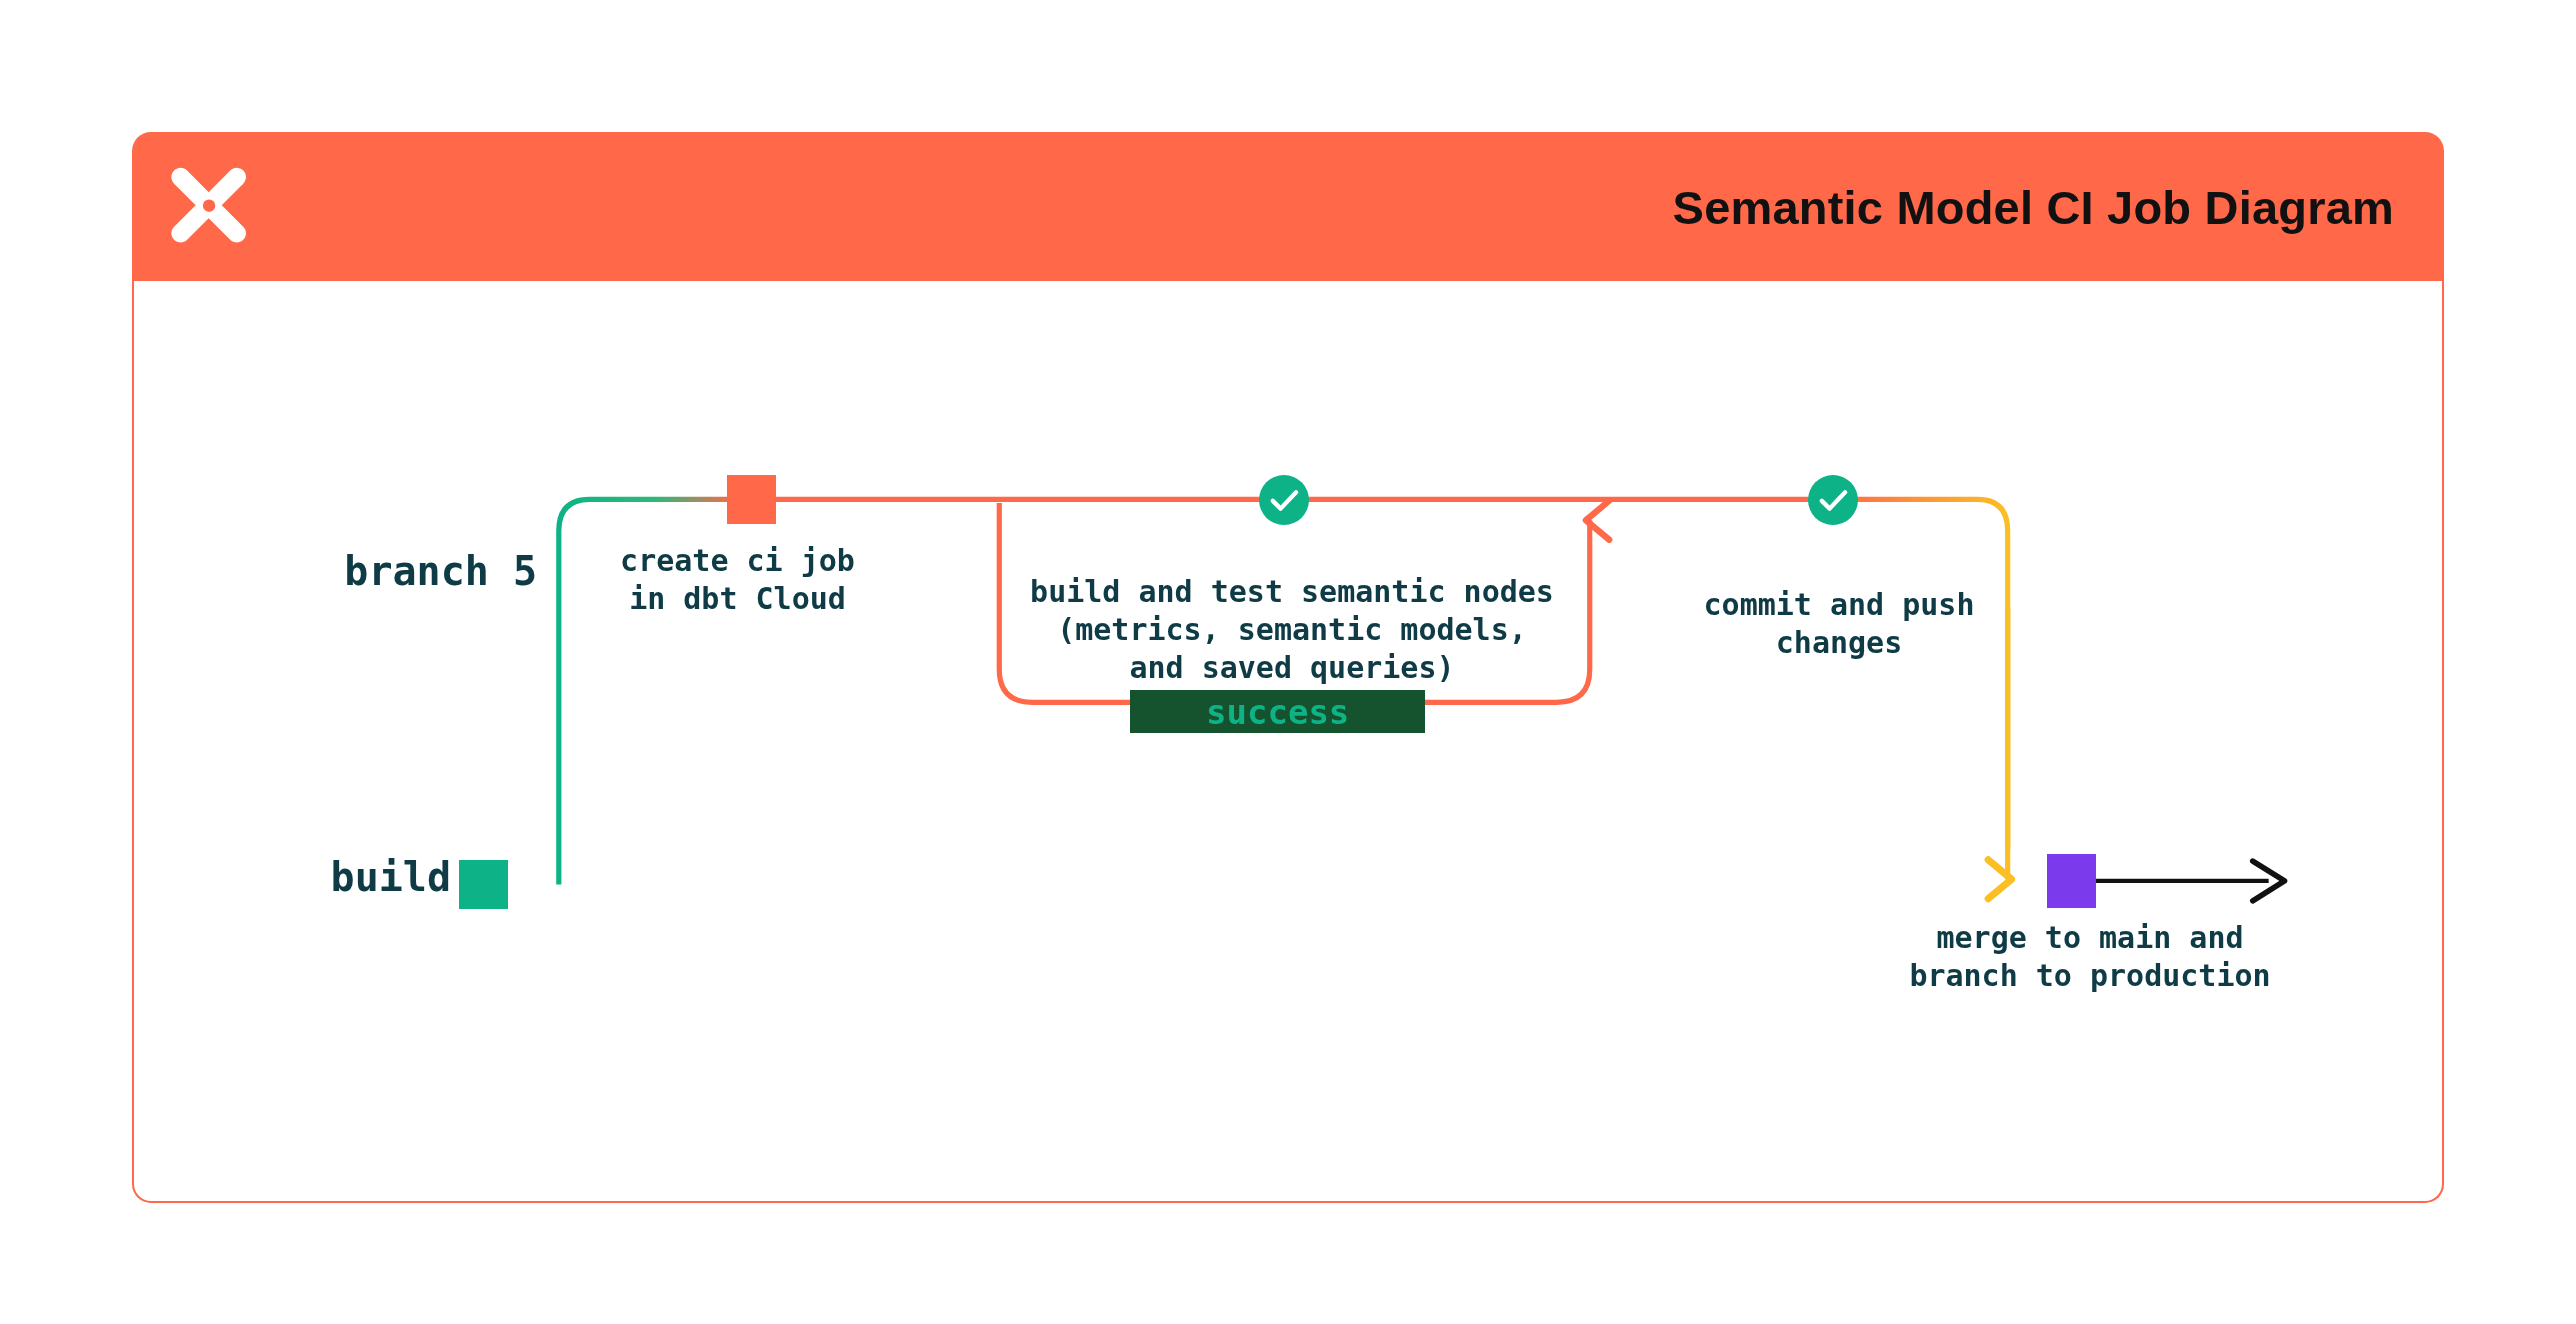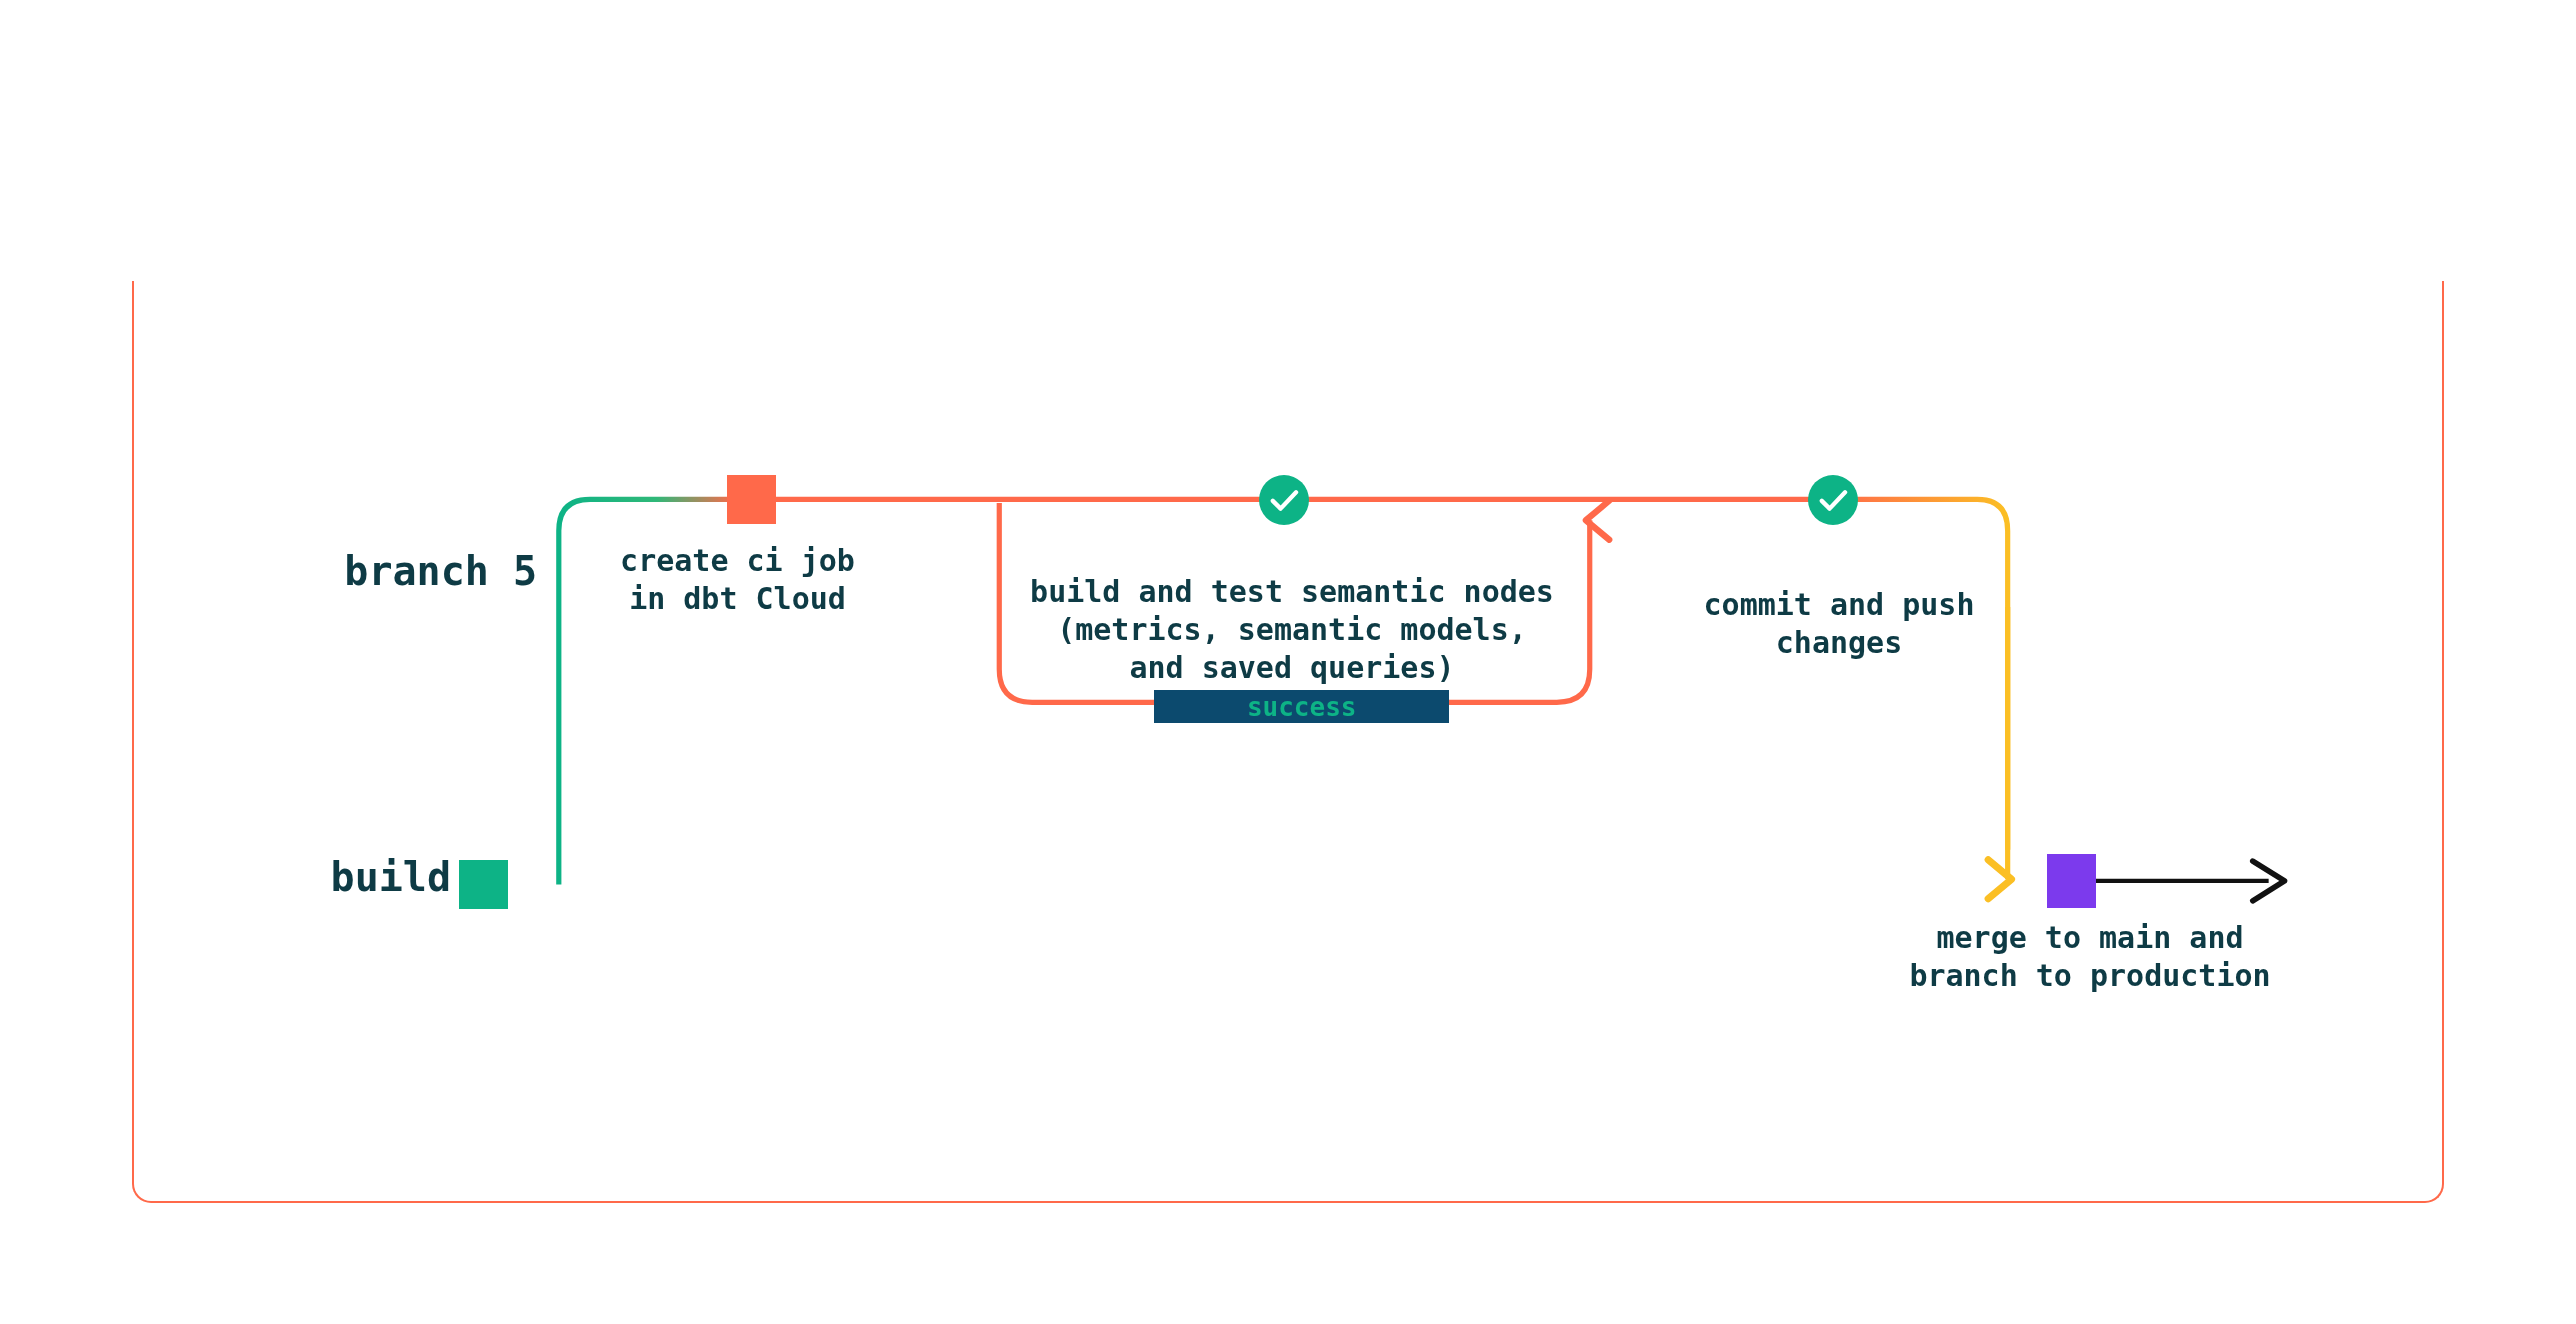--- a/index.html
+++ b/index.html
@@ -130,29 +130,29 @@
     width: 486px;
     margin-top: 44px;
   }
   #caption-merge {
     left: 1821px;
     top: 919px;
     width: 538px;
   }
   #label-success {
     position: absolute;
-    left: 1154px;
+    left: 1130px;
     top: 690px;
     width: 278px;
     text-align: center;
     font-family: "DejaVu Sans Mono", "Liberation Mono", monospace;
     font-weight: bold;
-    font-size: 26px;
+    font-size: 34px;
     color: #0DB386;
-    background: #0c4a6e;
+    background: #14532d;
     padding: 1.7px 8.7px;
     white-space: nowrap;
   }
 
   
   .check-badge {
     position: absolute;
     width: 50px;
     height: 50px;
     border-radius: 50%;
@@ -178,20 +178,39 @@
     left: 2047px; top: 854px;
     width: 49px; height: 54px;
     background: #7C3AED;
   }
 </style>
 </head>
 <body>
 
 <div id="card">
 
+  <div id="card-header">
+
+    <div id="logo">
+      <svg width="83" height="83" viewBox="0 0 100 100" aria-hidden="true">
+        <path d="M50 4 C53 4 55.5 5.5 57 8 L71 33 L96 47 C98.5 48.5 100 51 100 54
+                 C100 57 98.5 59.5 96 61 L71 75 L57 100 C55.5 102.5 53 104 50 104
+                 C47 104 44.5 102.5 43 100 L29 75 L4 61 C1.5 59.5 0 57 0 54
+                 C0 51 1.5 48.5 4 47 L29 33 L43 8 C44.5 5.5 47 4 50 4 Z" fill="none"></path>
+        <path d="M22.5 12 C18 7.5 11 7.5 6.5 12 C2 16.5 2 23.5 6.5 28 L33 54.5
+                 L6.5 81 C2 85.5 2 92.5 6.5 97 C11 101.5 18 101.5 22.5 97 L49 70.5
+                 L75.5 97 C80 101.5 87 101.5 91.5 97 C96 92.5 96 85.5 91.5 81
+                 L65 54.5 L91.5 28 C96 23.5 96 16.5 91.5 12 C87 7.5 80 7.5 75.5 12
+                 L49 38.5 Z" fill="#ffffff" transform="translate(1,-5) scale(0.98)"></path>
+        <circle cx="49.5" cy="49" r="7.5" fill="#FF694A"></circle>
+      </svg>
+    </div>
+
+    <div id="card-title">Semantic Model CI Job Diagram</div>
+  </div>
 
   <div id="card-body"></div>
 </div>
 
 <svg id="diagram" viewBox="0 0 2970 1527" xmlns="http://www.w3.org/2000/svg">
 
   <defs>
     <linearGradient id="gradTealOrange" x1="0" y1="0" x2="1" y2="0">
       <stop offset="0%" stop-color="#0DB386"></stop>
       <stop offset="55%" stop-color="#2FB878"></stop>

